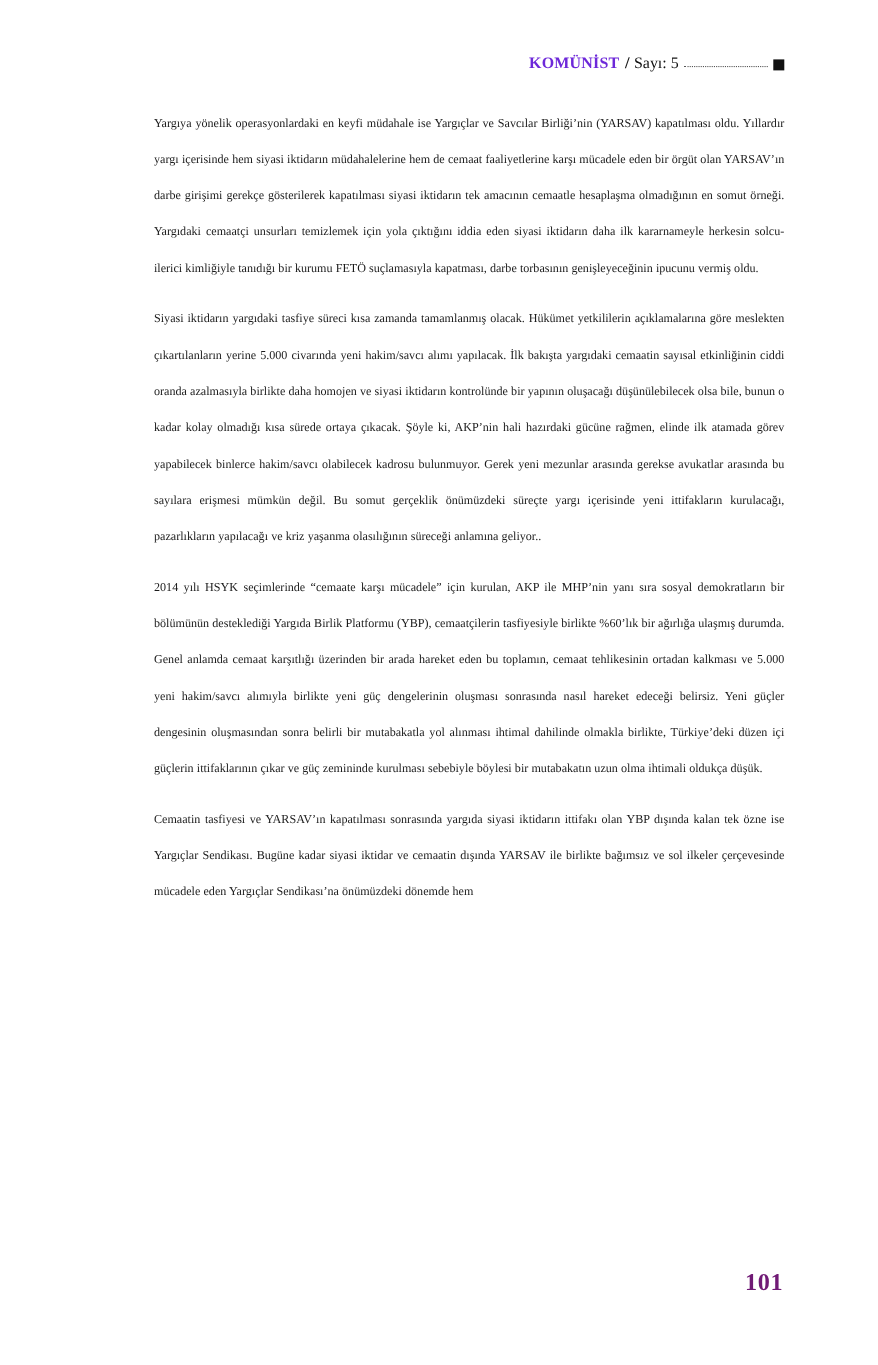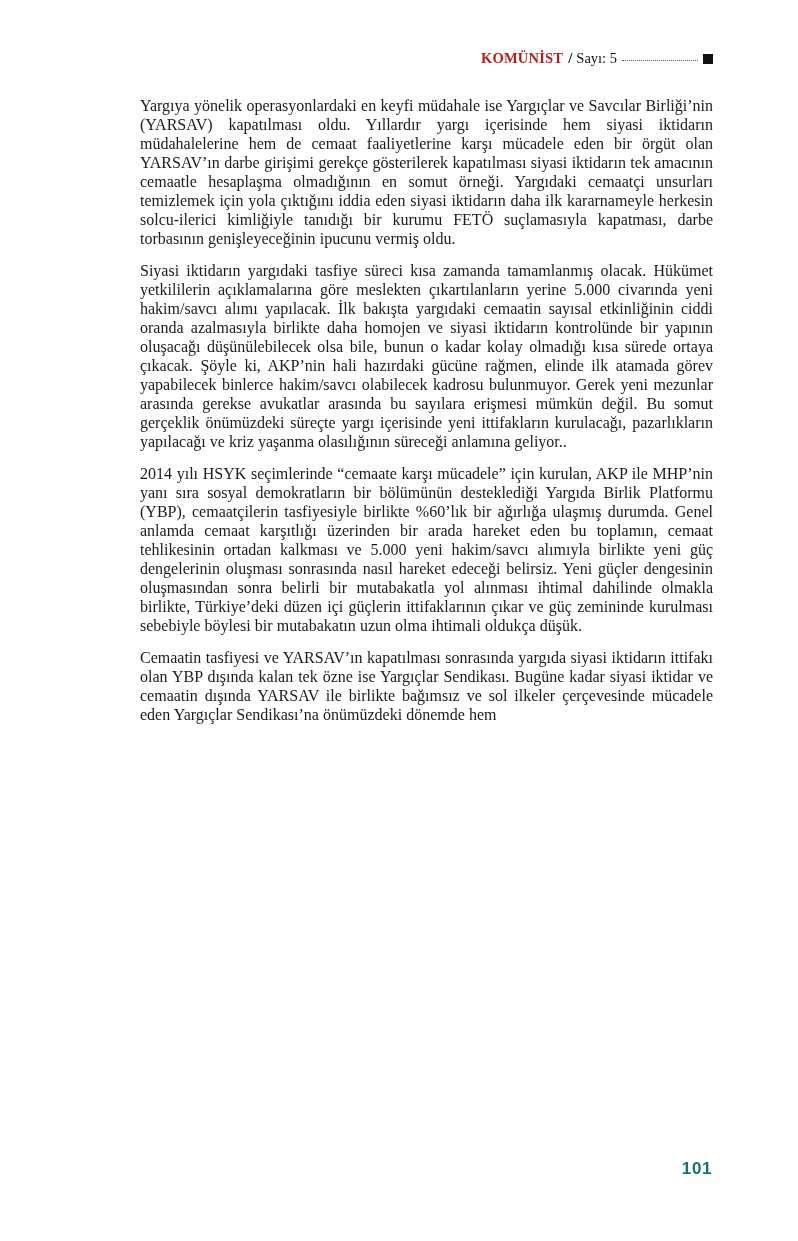--- a/index.html
+++ b/index.html
@@ -33,21 +33,21 @@
     display: flex;
     align-items: center;
     justify-content: flex-end;
     gap: 0;
   }
   .header-title {
     font-family: "Liberation Serif", "DejaVu Serif", serif;
     font-weight: bold;
     font-size: 14.5px;
     letter-spacing: 0.2px;
-    color: #b91c1c;
+    color: #6d28d9;
     white-space: nowrap;
   }
   .header-sep {
     font-family: "Liberation Serif", "DejaVu Serif", serif;
     font-weight: bold;
     font-size: 15px;
     color: #111;
     padding: 0 4px 0 5px;
   }
   .header-issue {
@@ -72,43 +72,43 @@
 
   
   .content {
     position: absolute;
     left: 140px;
     top: 96px;
     width: 573px;
   }
   p.para {
     margin: 0 0 13px 0;
-    font-size: 16px;
-    line-height: 19px;
+    font-size: 11px;
+    line-height: 33px;
     text-align: justify;
     text-justify: inter-word;
     -webkit-hyphens: none;
     hyphens: none;
     word-spacing: 0.1px;
     color: #1b1b1b;
   }
   p.para:last-child {
     margin-bottom: 0;
   }
 
   
   .folio {
     position: absolute;
     right: 86px;
     bottom: 62px;
-    font-family: Liberation Sans, sans-serif;
+    font-family: Liberation Serif, serif;
     font-weight: bold;
-    font-size: 17px;
+    font-size: 22px;
     letter-spacing: 0.6px;
-    color: #0f766e;
+    color: #701a75;
   }
 </style>
 </head>
 <body>
 
 <div class="page">
 
   <div class="header">
     <span class="header-title">KOMÜNİST</span>
     <span class="header-sep">/</span>

